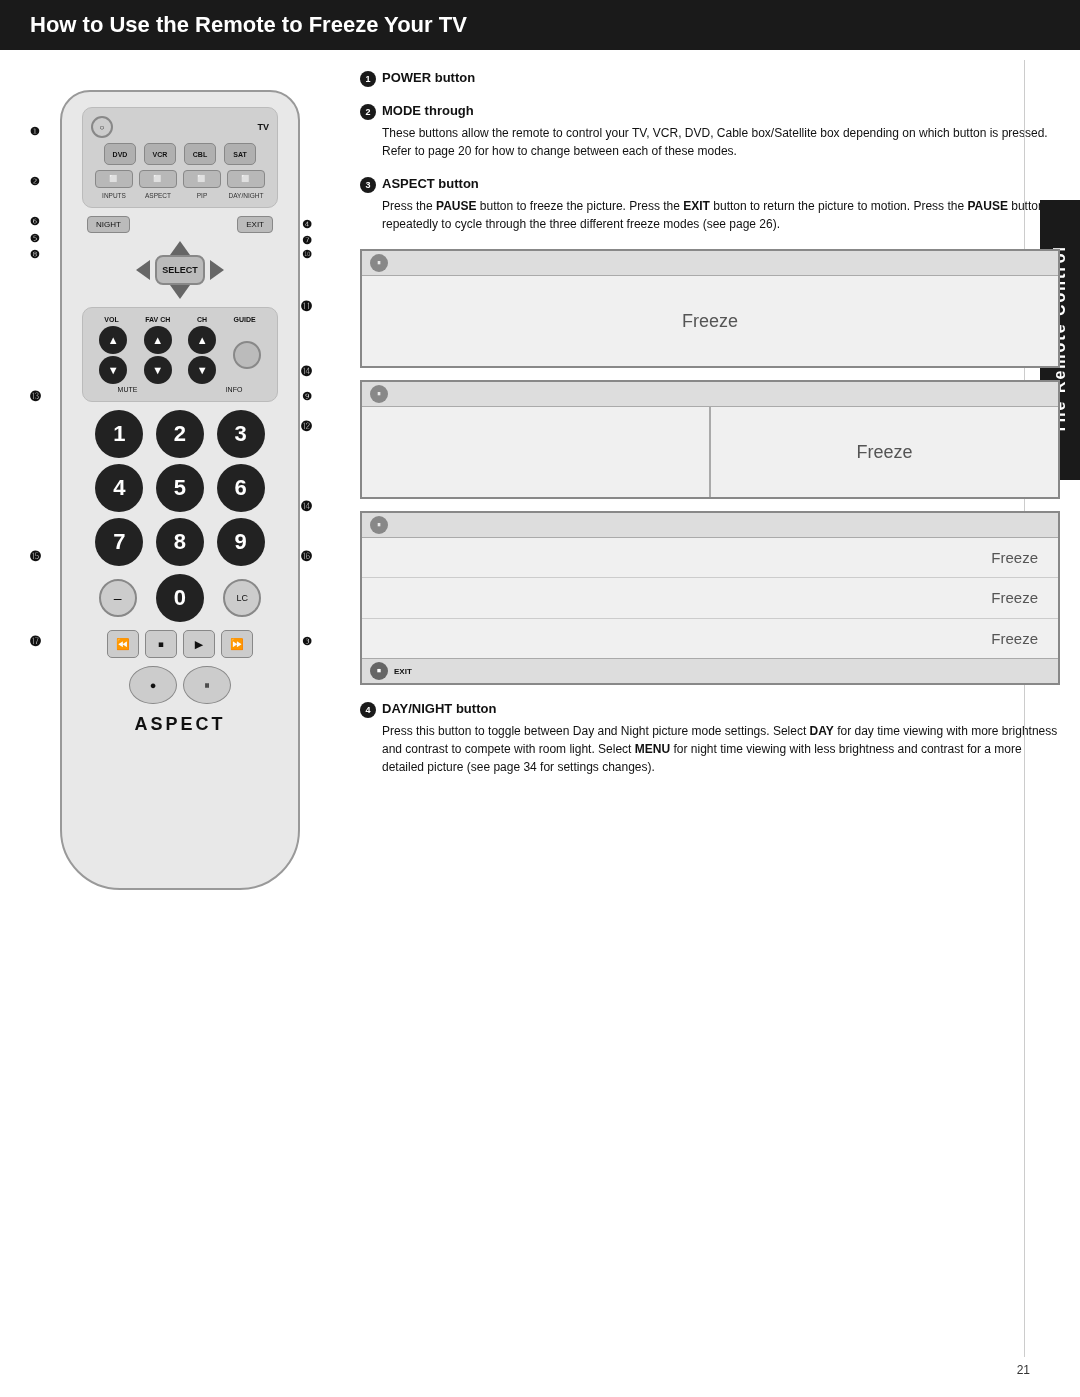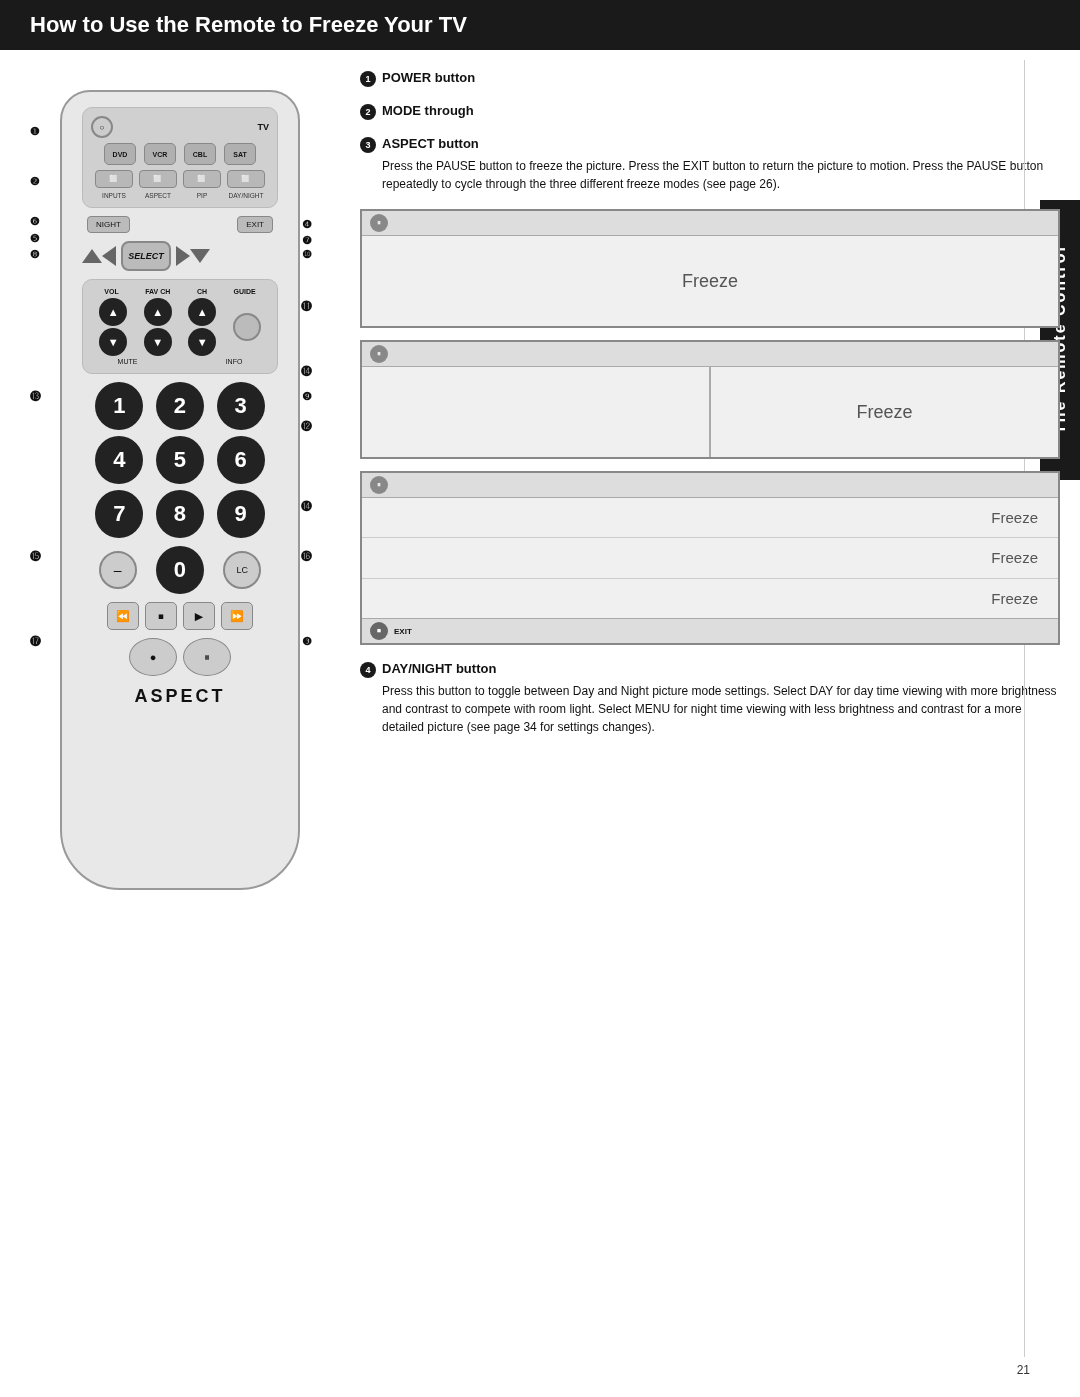--- a/index.html
+++ b/index.html
@@ -169,25 +169,24 @@
       background: #bbb;
       border: 1px solid #888;
       border-radius: 4px;
       padding: 3px 8px;
       font-size: 8px;
     }
 
     
     .nav-pad {
       display: flex;
-      flex-direction: row;
+      flex-direction: column;
       align-items: center;
       margin: 8px 0;
       position: relative;
-      font-style: italic;
     }
 
     .nav-arrow {
       width: 0;
       height: 0;
       cursor: pointer;
     }
 
     .nav-up { border-left: 10px solid transparent; border-right: 10px solid transparent; border-bottom: 14px solid #666; }
     .nav-down { border-left: 10px solid transparent; border-right: 10px solid transparent; border-top: 14px solid #666; }
@@ -524,21 +523,21 @@
     
     .page-divider {
       position: absolute;
       right: 55px;
       top: 60px;
       bottom: 40px;
       width: 1px;
       background: #ccc;
     }
 
-    .bold { font-weight: normal; }
+    .bold { font-weight: bold; }
 
     
     .remote-wrapper {
       position: relative;
       padding: 20px 30px 20px 40px;
     }
 
     .remote-num-label {
       position: absolute;
       font-size: 11px;
@@ -695,20 +694,21 @@
         <div class="circle-num">1</div>
         <span>POWER button</span>
       </div>
     </div>
 
     <div class="instruction-block">
       <div class="instruction-title">
         <div class="circle-num">2</div>
         <span>MODE through</span>
       </div>
+      <div class="instruction-text">These buttons allow the remote to control your TV, VCR, DVD, Cable box/Satellite box depending on which button is pressed.  Refer to page 20 for how to change between each of these modes.</div>
     </div>
 
     <div class="instruction-block">
       <div class="instruction-title">
         <div class="circle-num">3</div>
         <span>ASPECT button</span>
       </div>
       <div class="instruction-text">
         Press the <span class="bold">PAUSE</span> button to freeze the picture.
         Press the <span class="bold">EXIT</span> button to return the picture to

